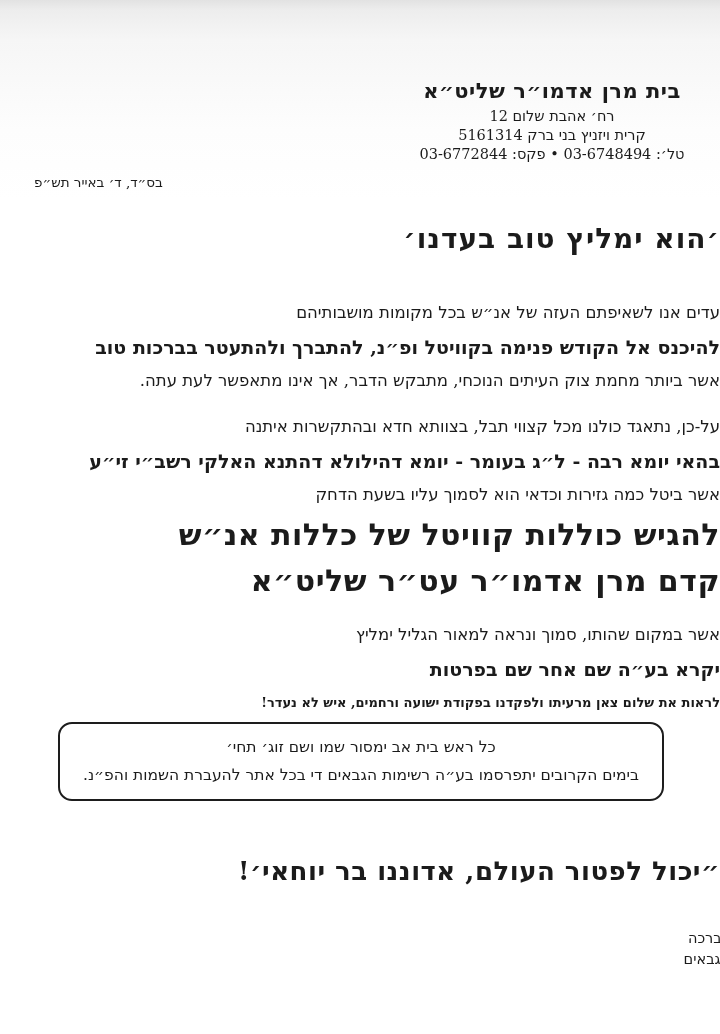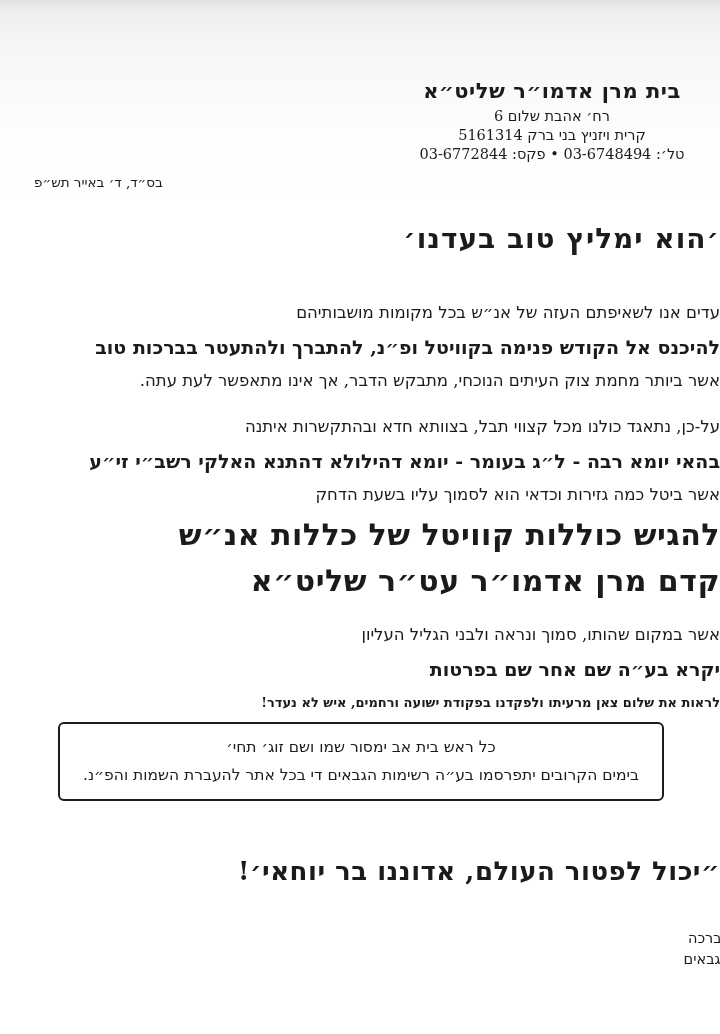--- a/index.html
+++ b/index.html
@@ -70,21 +70,21 @@
   }
   .p3 { top: 618px; }
   .p3 .line3b { font-weight: bold; font-size: 13px; }
   
   .notice-box {
     position: absolute;
     top: 722px;
     left: 58px;
     width: 606px;
     border: 2px solid #1d1d1d;
-    border-radius: 6px;
+    border-radius: 14px;
     padding: 9px 16px 10px 16px;
     text-align: center;
     background: #ffffff;
   }
   .notice-box .bline { font-size: 15.5px; line-height: 28px; }
   
   .closing {
     top: 856px;
     font-size: 26px;
     font-weight: bold;
@@ -97,21 +97,21 @@
     transform: translateX(10px); 
   }
 </style>
 </head>
 <body>
 
 <div class="page">
 
   <header class="letterhead">
     <div class="org">בית מרן אדמו״ר שליט״א</div>
-    <div class="addr">רח׳ אהבת שלום 6</div>
+    <div class="addr">רח׳ אהבת שלום 12</div>
     <div class="addr">קרית ויזניץ בני ברק 5161314</div>
     <div class="addr">טל׳: 03-6748494 • פקס: 03-6772844</div>
   </header>
 
   <div class="dateline">בס״ד, ד׳ באייר תש״פ</div>
 
   <h1 class="center title">׳הוא ימליץ טוב בעדנו׳</h1>
 
   <section class="center para p1">
     <div class="line">עדים אנו לשאיפתם העזה של אנ״ש בכל מקומות מושבותיהם</div>
@@ -124,21 +124,21 @@
     <div class="line bold">בהאי יומא רבה - ל״ג בעומר - יומא דהילולא דהתנא האלקי רשב״י זי״ע</div>
     <div class="line">אשר ביטל כמה גזירות וכדאי הוא לסמוך עליו בשעת הדחק</div>
   </section>
 
   <section class="center headline">
     <div class="hline">להגיש כוללות קוויטל של כללות אנ״ש</div>
     <div class="hline">קדם מרן אדמו״ר עט״ר שליט״א</div>
   </section>
 
   <section class="center para p3">
-    <div class="line">אשר במקום שהותו, סמוך ונראה ולבני הגליל העליון</div>
+    <div class="line">אשר במקום שהותו, סמוך ונראה למאור הגליל ימליץ</div>
     <div class="line bold">יקרא בע״ה שם אחר שם בפרטות</div>
     <div class="line line3b">לראות את שלום צאן מרעיתו ולפקדנו בפקודת ישועה ורחמים, איש לא נעדר!</div>
   </section>
 
   <section class="notice-box">
     <div class="bline">כל ראש בית אב ימסור שמו ושם זוג׳ תחי׳</div>
     <div class="bline">בימים הקרובים יתפרסמו בע״ה רשימות הגבאים די בכל אתר להעברת השמות והפ״נ.</div>
   </section>
 
   <div class="center closing">״יכול לפטור העולם, אדוננו בר יוחאי׳!</div>

